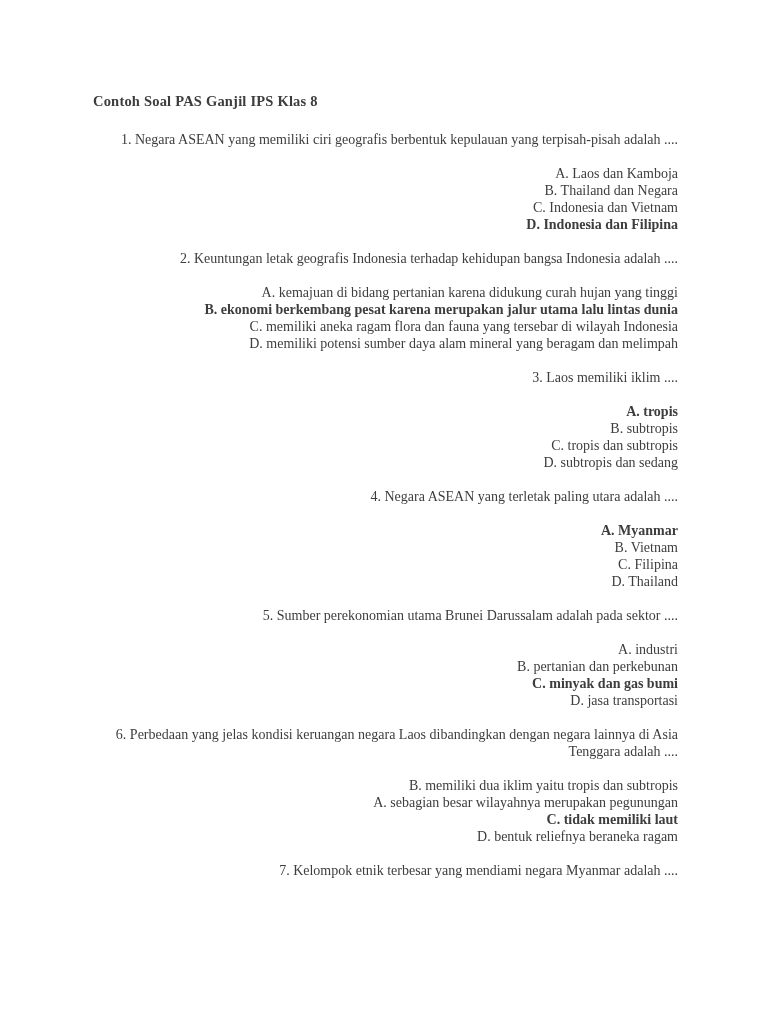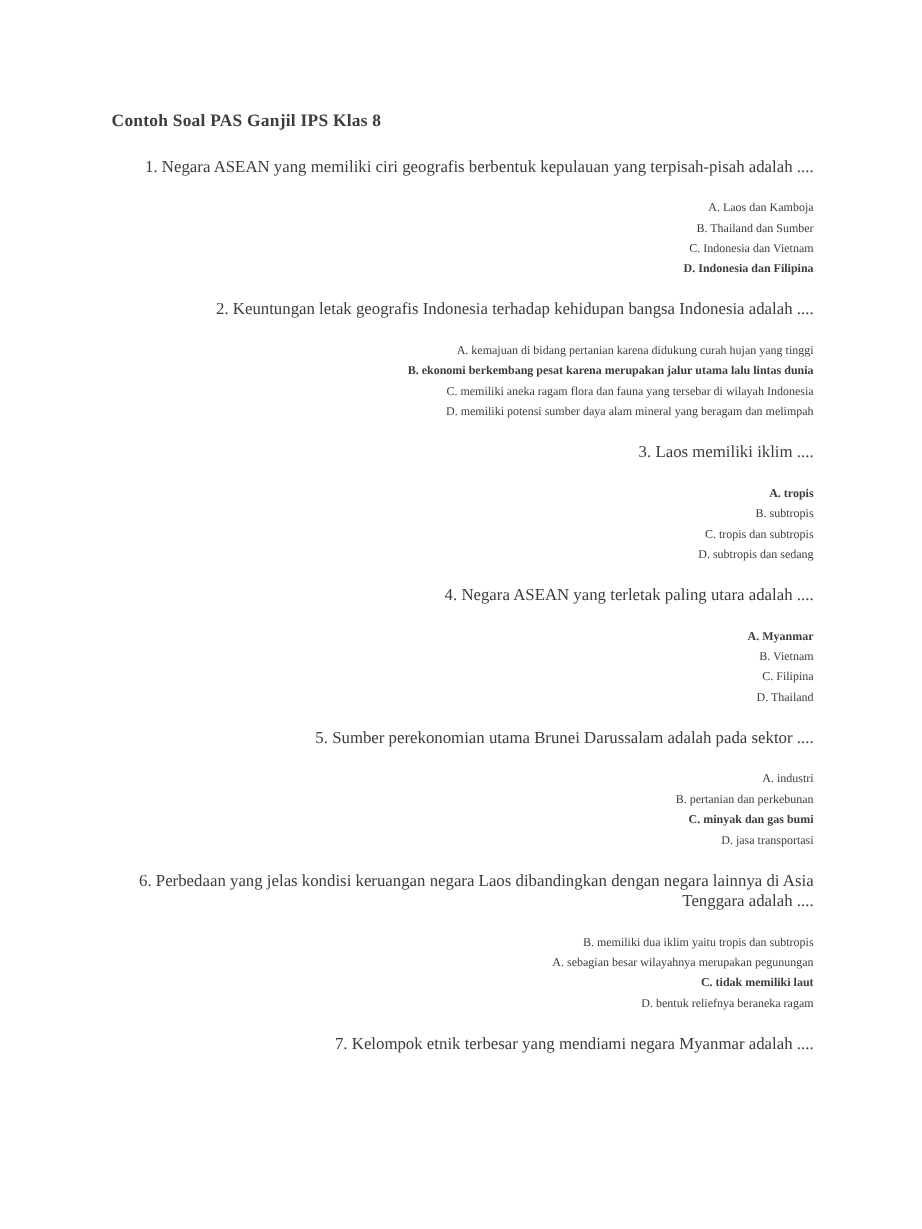--- a/index.html
+++ b/index.html
@@ -36,40 +36,40 @@
     font-size: 14px;
     line-height: 17px;
     margin: 0 0 17px 0;
   }
   .options {
     margin: 0 0 17px 48px;
     padding: 0;
     list-style: none;
   }
   .option-line {
-    font-size: 10px;
+    font-size: 14px;
     line-height: 17px;
     margin: 0;
   }
   .option-line.bold {
     font-weight: bold;
   }
 </style>
 </head>
 <body>
 
 <div class="page">
 
   <h1 class="doc-title">Contoh Soal PAS Ganjil IPS Klas 8</h1>
 
   <div class="question-block">
     <p class="question-text">1. Negara ASEAN yang memiliki ciri geografis berbentuk kepulauan yang terpisah-pisah adalah ....</p>
     <ul class="options">
       <li class="option-line">A. Laos dan Kamboja</li>
-      <li class="option-line">B. Thailand dan Sumber</li>
+      <li class="option-line">B. Thailand dan Negara</li>
       <li class="option-line">C. Indonesia dan Vietnam</li>
       <li class="option-line bold">D. Indonesia dan Filipina</li>
     </ul>
   </div>
 
   <div class="question-block">
     <p class="question-text">2. Keuntungan letak geografis Indonesia terhadap kehidupan bangsa Indonesia adalah ....</p>
     <ul class="options">
       <li class="option-line">A. kemajuan di bidang pertanian karena didukung curah hujan yang tinggi</li>
       <li class="option-line bold">B. ekonomi berkembang pesat karena merupakan jalur utama lalu lintas dunia</li>

